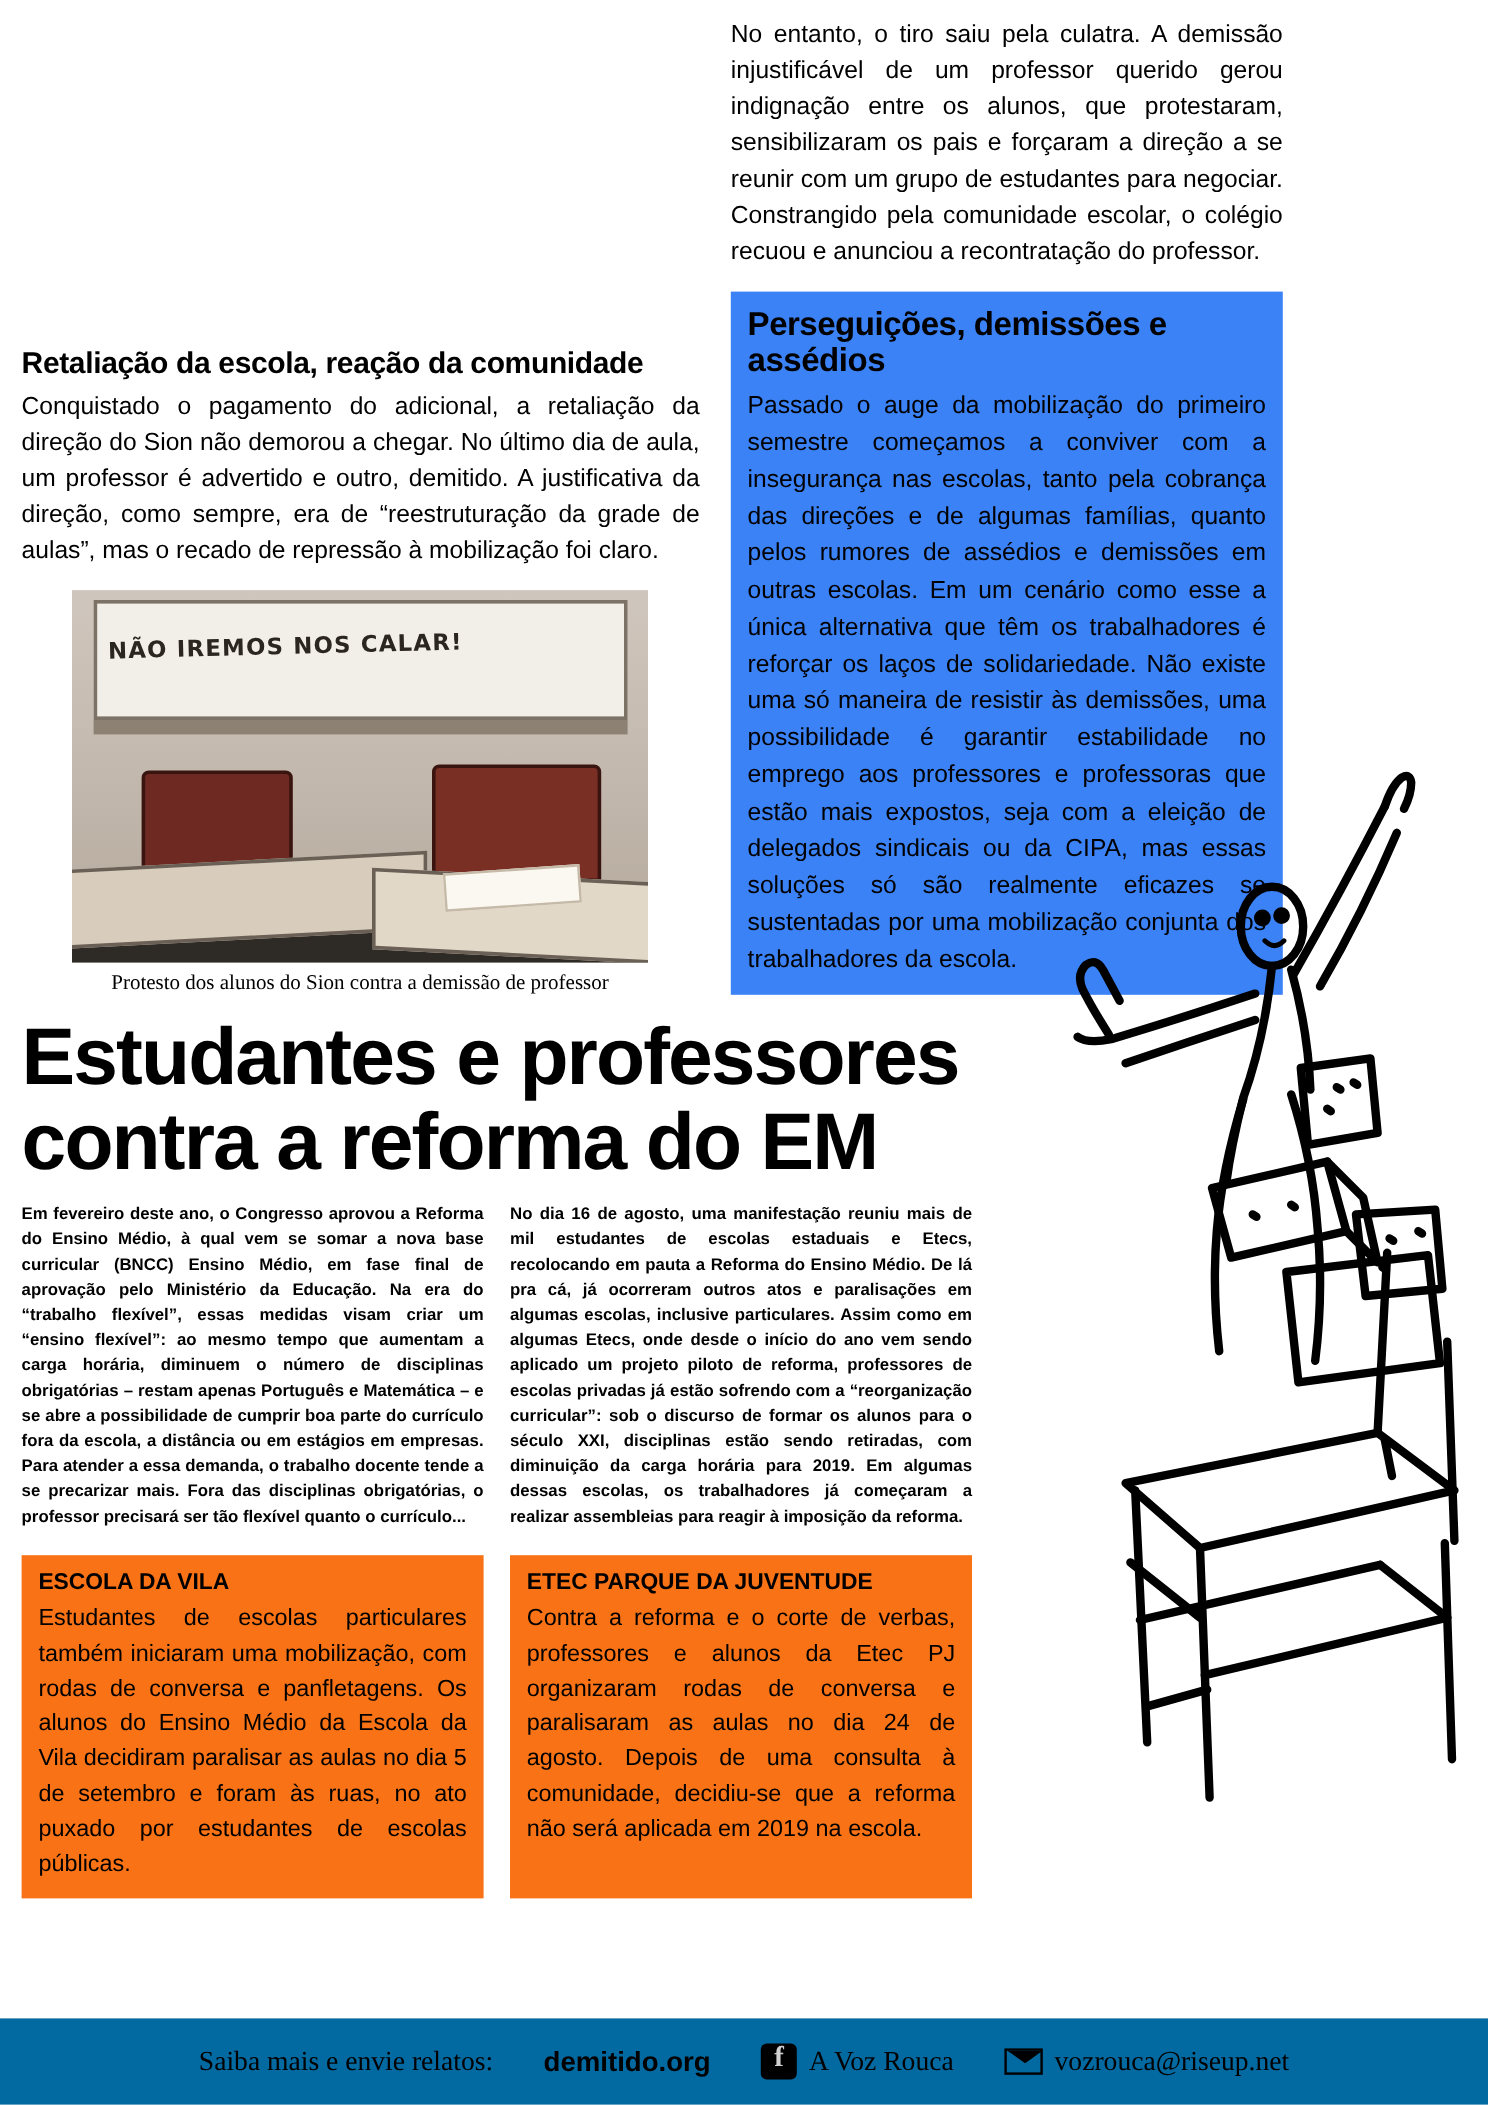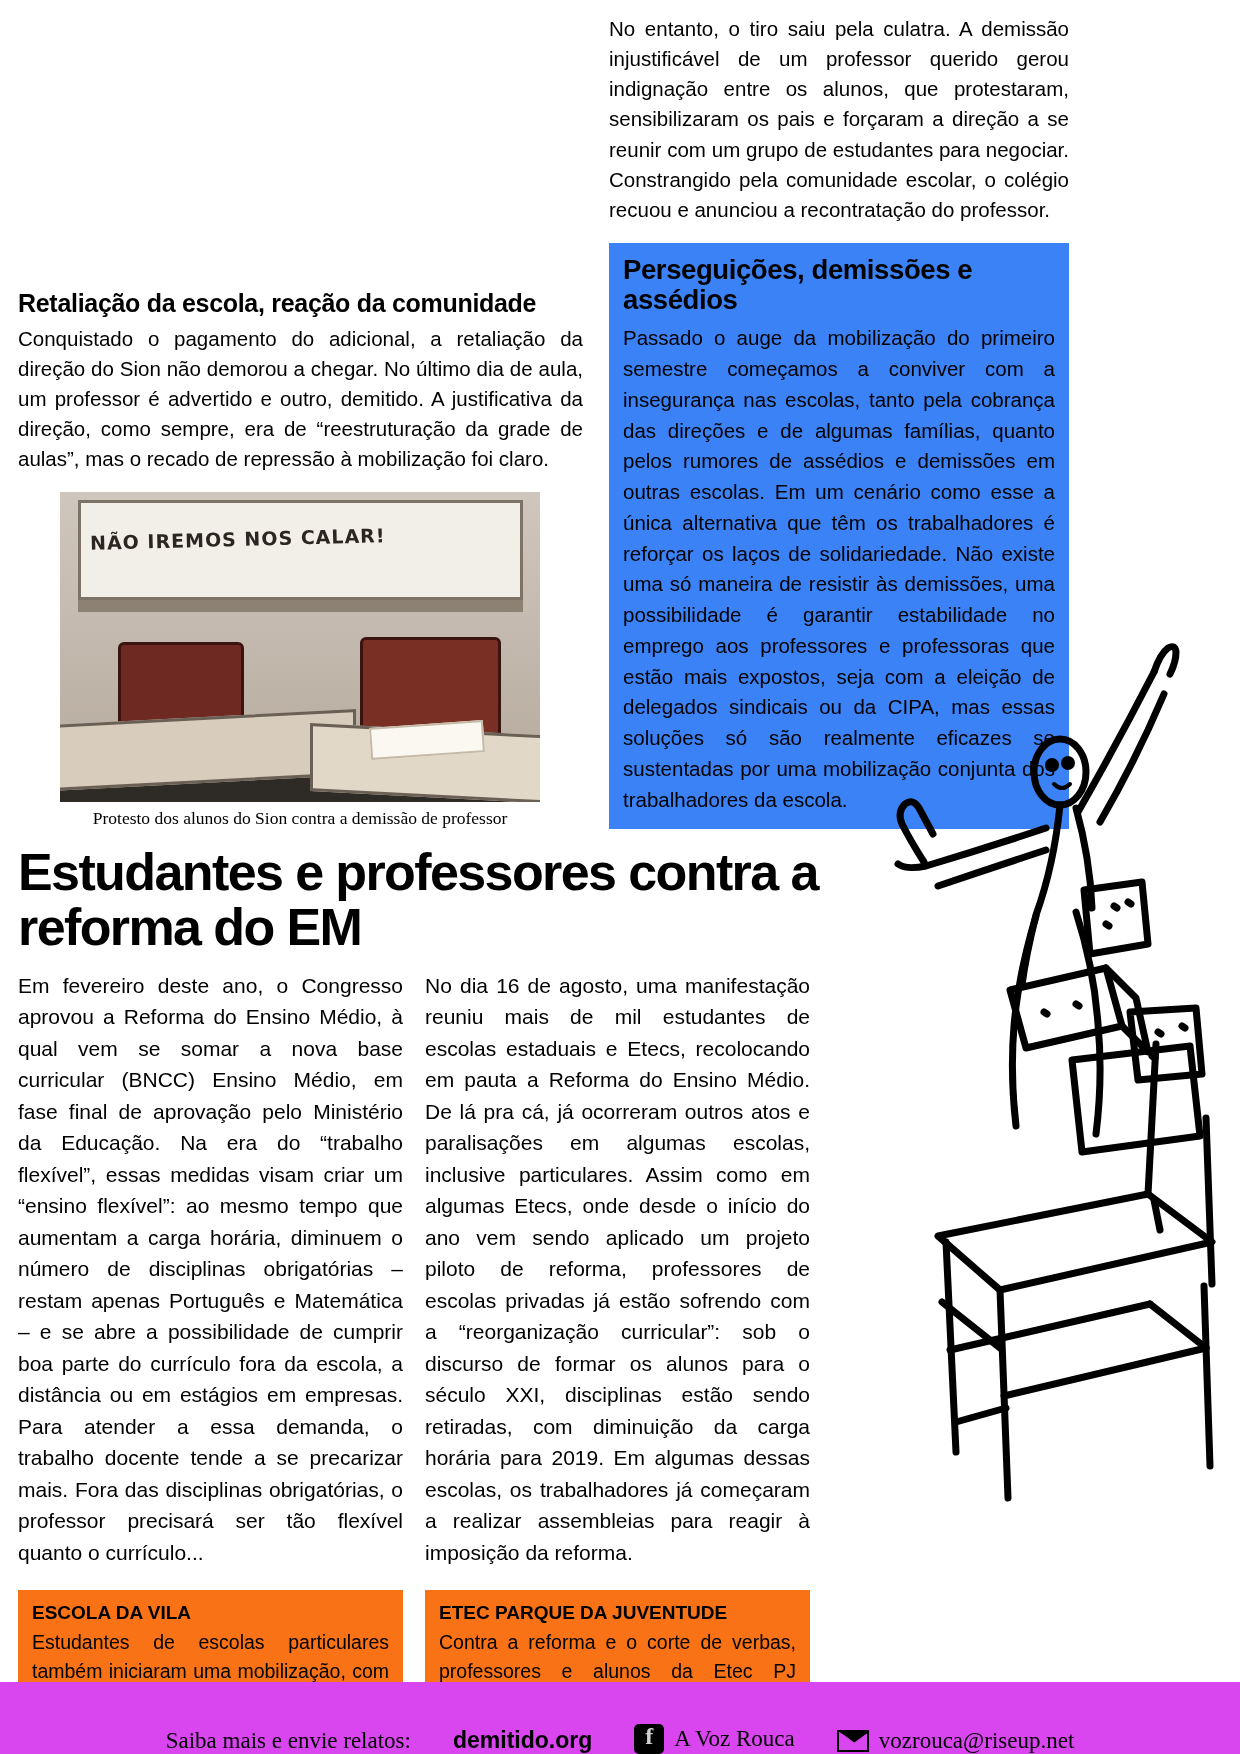--- a/index.html
+++ b/index.html
@@ -138,37 +138,37 @@
     letter-spacing: -0.4px;
   }
   .grey-body {
     font-size: 20.5px;
     line-height: 1.5;
     text-align: justify;
   }
 
   
   .headline {
-    font-size: 52px;
+    font-size: 67px;
     font-weight: bold;
     line-height: 1.06;
     letter-spacing: -1.6px;
     margin-top: 16px;
     width: 800px;
   }
 
   
   .main-cols {
     display: flex;
     gap: 22px;
     margin-top: 14px;
     width: 815px;
   }
   .mcol { width: 385px; }
-  .mcol .body-text { font-size: 21px; line-height: 1.5; }
+  .mcol .body-text { font-size: 14px; line-height: 1.5; font-weight: bold; }
 
   
   .bottom-boxes {
     display: flex;
     gap: 22px;
     margin-top: 22px;
     width: 815px;
   }
   .bbox {
     background: #f97316;
@@ -197,23 +197,23 @@
     pointer-events: none;
   }
 
   
   .footer {
     position: absolute;
     left: 0;
     bottom: 0;
     width: 1240px;
     height: 72px;
-    background: #d946ef;
-    display: flex;
-    align-items: flex-end;
+    background: #0369a1;
+    display: flex;
+    align-items: center;
     justify-content: center;
     gap: 42px;
   }
   .foot-text {
     font-size: 23px;
     font-family: "Liberation Serif", serif;
   }
   .foot-strong {
     font-size: 23px;
     font-weight: bold;

